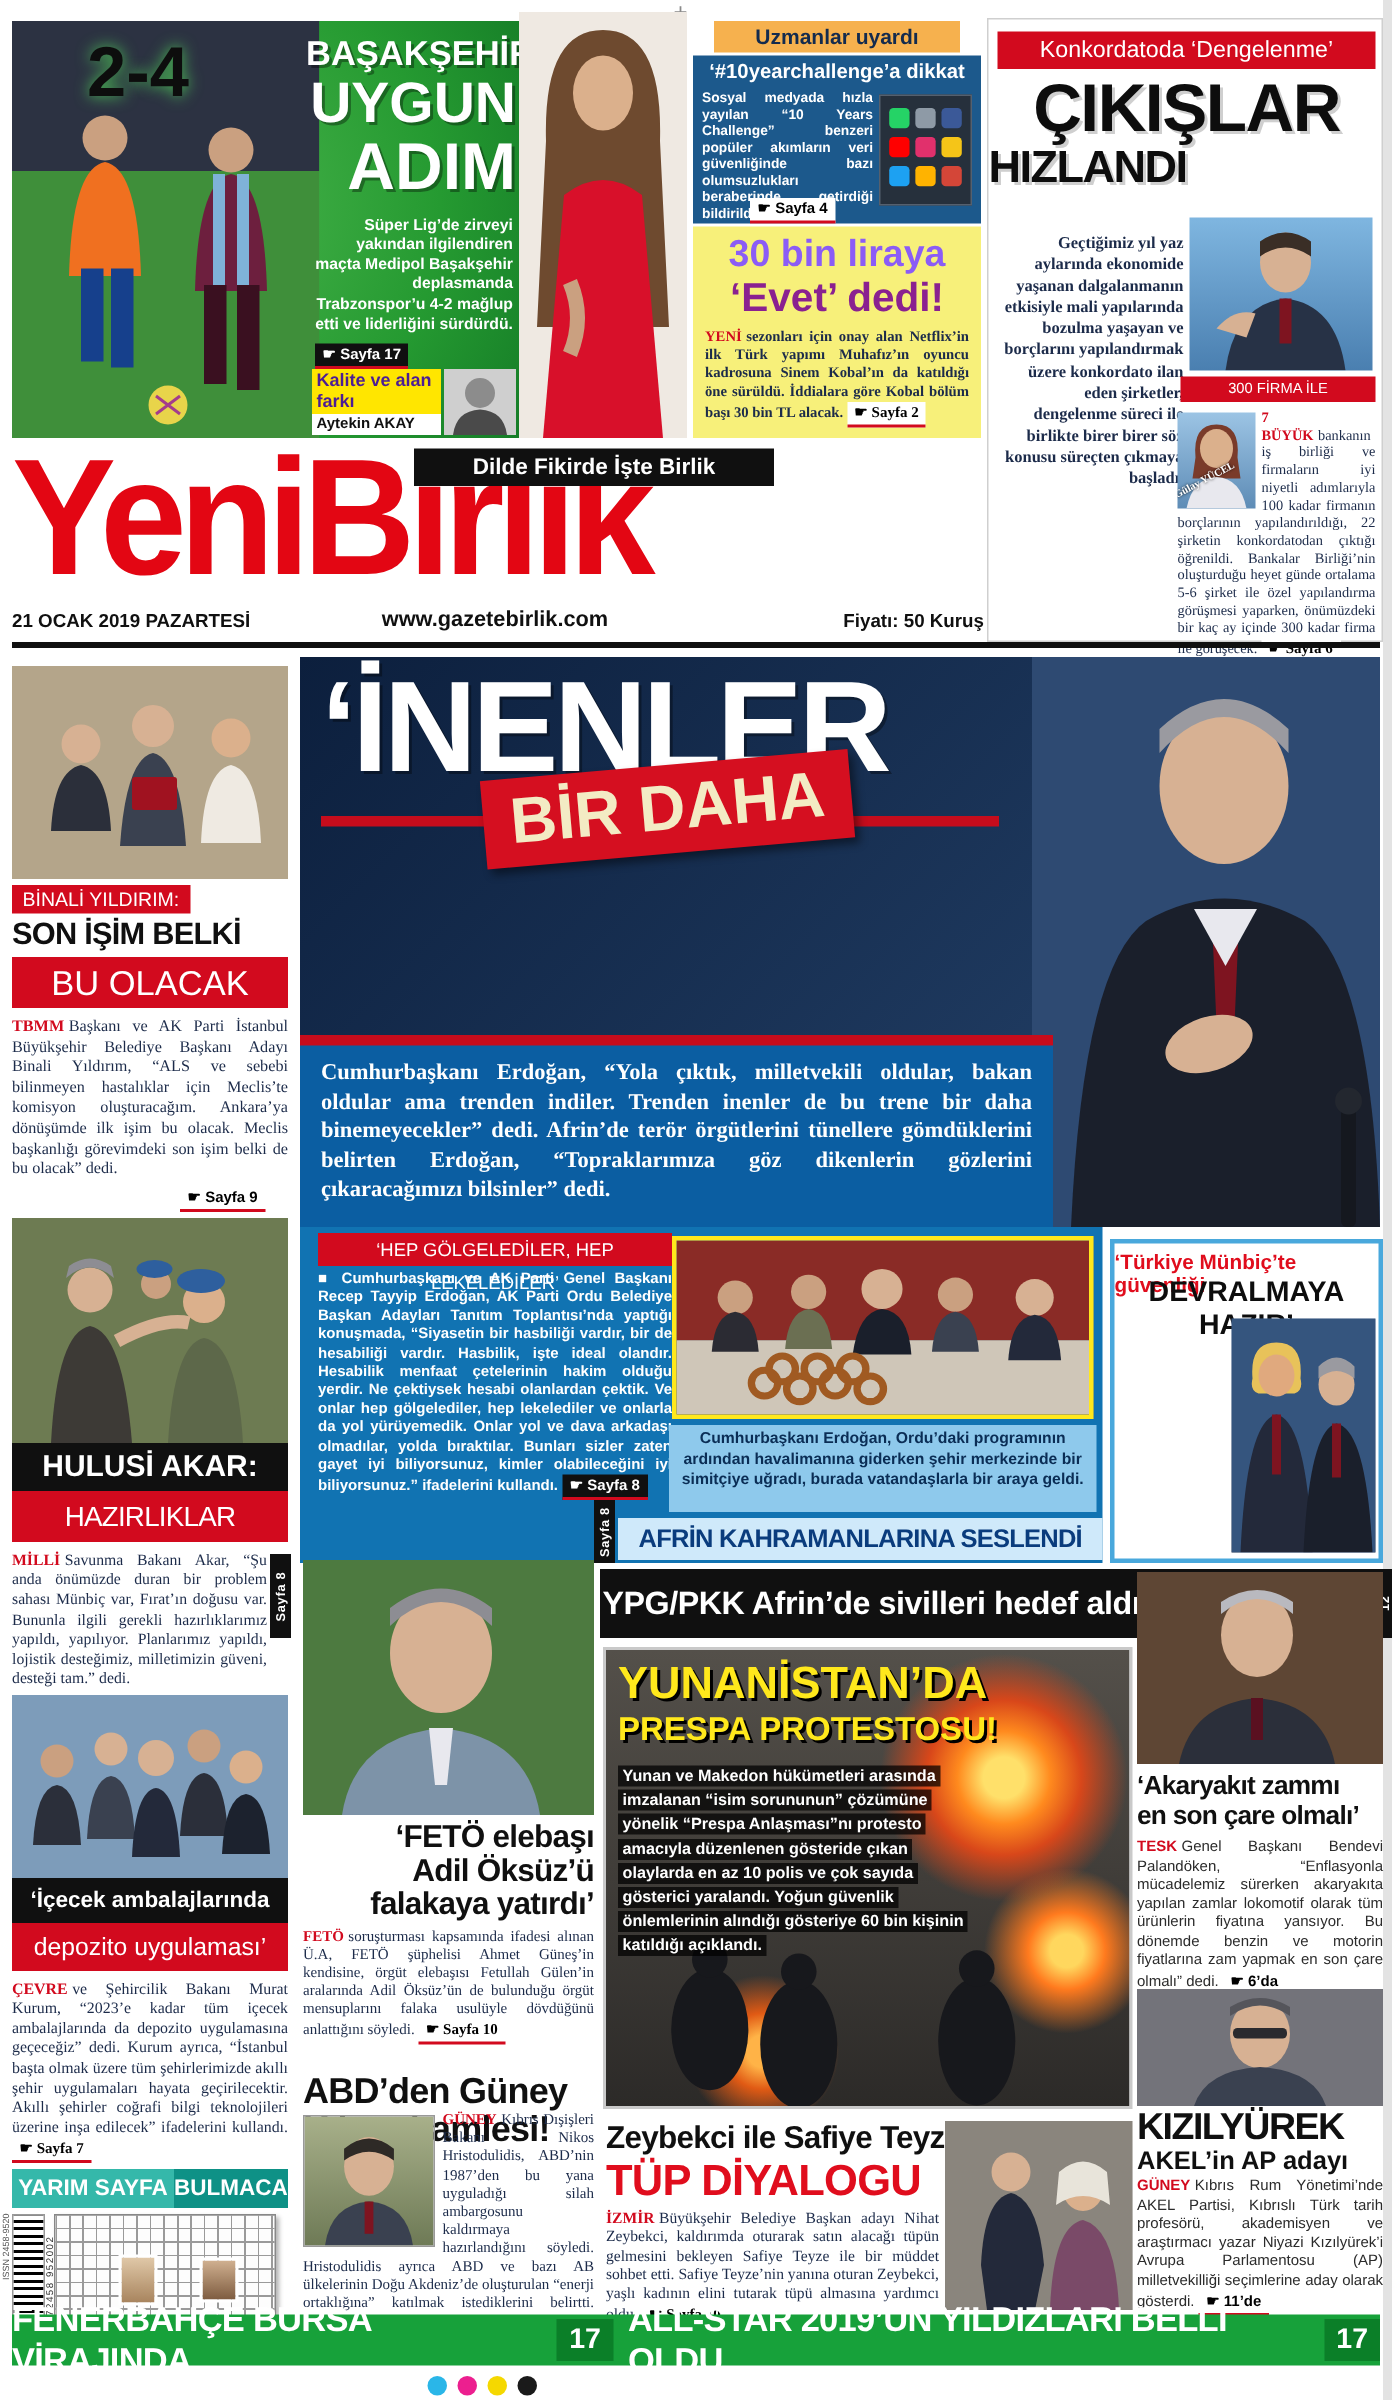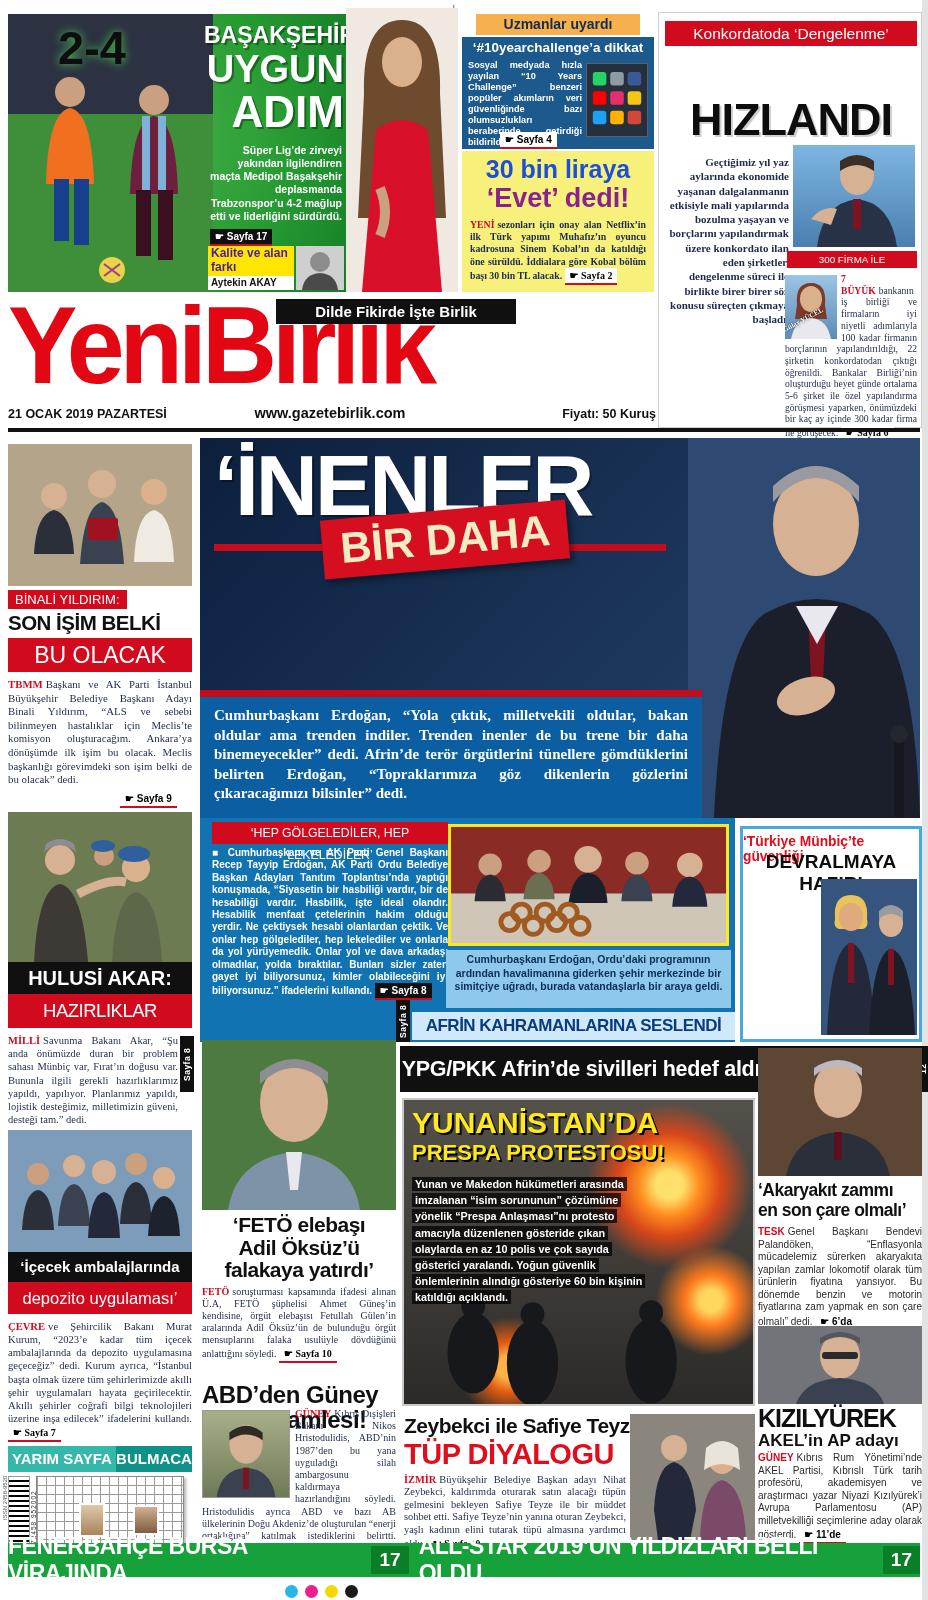--- a/index.html
+++ b/index.html
@@ -98,31 +98,32 @@
       <rect x="6" y="48" width="14" height="14" rx="3" fill="#1da1f2"></rect>
         <rect x="24" y="48" width="14" height="14" rx="3" fill="#ffb300"></rect>
         <rect x="42" y="48" width="14" height="14" rx="3" fill="#d44638"></rect>
     </svg>
   </div>
   <div class="abs" style="left:38px;top:92px">
     <span class="chip light"><span>☛</span> <span>Sayfa 4</span></span>
   </div>
 </div>
 <div class="abs" style="left:462px;top:151px;width:192px;height:141px;background:#f7f07a">
-  <div class="abs bold" style="left:0;top:4px;width:192px;text-align:center;font-size:25px;color:#1d4ed8">30 bin liraya</div>
+  <div class="abs bold" style="left:0;top:4px;width:192px;text-align:center;font-size:25px;color:#8b5cf6">30 bin liraya</div>
   <div class="abs bold" style="left:0;top:32px;width:192px;text-align:center;font-size:27px;color:#8a2190">‘Evet’ dedi!</div>
   <div class="abs jtxt serif" style="left:8px;top:68px;width:176px;font-size:9.8px;line-height:1.25;color:#1c2b4a;font-weight:bold">
     <span class="lead">YENİ</span><span>sezonları için onay alan Netflix’in ilk Türk yapımı Muhafız’ın oyuncu kadrosuna Sinem Kobal’ın da katıldığı öne sürüldü. İddialara göre Kobal bölüm başı 30 bin TL alacak.</span>
     <span class="chip light"><span>☛</span> <span>Sayfa 2</span></span>
   </div>
 </div>
 
 <div class="abs" style="left:658px;top:12px;width:264px;height:416px;border:1px solid #cfcfcf;background:#fff">
   <div class="abs redbar" style="left:6px;top:8px;width:252px;height:25px;font-size:15.5px;line-height:25px">Konkordatoda ‘Dengelenme’</div>
-  <div class="abs bold" style="left:0;top:84px;width:264px;text-align:center;font-size:45px;line-height:1;color:#0d0d0d;letter-spacing:-1px;text-shadow:2px 2px 0 #cfcfcf">HIZLANDI</div>
+  <div class="abs bold" style="left:0;top:36px;width:264px;text-align:center;font-size:45px;line-height:1;color:#0d0d0d;letter-spacing:-1px;text-shadow:2px 2px 0 #cfcfcf">ÇIKIŞLAR</div>
+  <div class="abs bold" style="left:0;top:84px;width:264px;text-align:left;font-size:30px;line-height:1;color:#0d0d0d;letter-spacing:-1px;text-shadow:2px 2px 0 #cfcfcf">HIZLANDI</div>
   <div class="abs serif bold" style="left:8px;top:142px;width:122px;height:262px;font-size:11px;line-height:1.3;color:#1c2b4a;text-align:right">Geçtiğimiz yıl yaz aylarında ekonomide yaşanan dalgalanmanın etkisiyle mali yapılarında bozulma yaşayan ve borçlarını yapılandırmak üzere konkordato ilan eden şirketler, dengelenme süreci ile birlikte birer birer söz konusu süreçten çıkmaya başladı.</div>
   <div class="ph" style="left:134px;top:132px;width:122px;height:102px;background:linear-gradient(#7fb6e0,#4a7fb0)">
     <svg class="fill" viewBox="0 0 122 102">
         <ellipse cx="64" cy="30" rx="17" ry="20" fill="#d7b193"></ellipse>
         <path d="M47 16 Q64 4 81 16 L81 26 Q64 14 47 26 Z" fill="#3a2e26"></path>
         <path d="M24 102 Q30 58 64 54 Q98 58 104 102 Z" fill="#273246"></path>
         <path d="M18 74 Q30 60 44 64 L38 80 Z" fill="#d7b193"></path>
         <rect x="60" y="54" width="8" height="30" fill="#7e1420"></rect>
       </svg>
   </div>
@@ -300,21 +301,21 @@
 
 <div class="ph" style="left:202px;top:1040px;width:194px;height:170px;background:radial-gradient(circle at 70% 20%,#6f9e56,#3c6b34)">
   <svg class="fill" viewBox="0 0 194 170" preserveAspectRatio="none">
     <rect width="194" height="170" fill="#4d7a40"></rect>
     <ellipse cx="92" cy="62" rx="34" ry="40" fill="#d7b193"></ellipse>
     <path d="M58 44 Q92 12 126 44 L126 32 Q92 6 58 32 Z" fill="#8d8d93"></path>
     <path d="M26 170 Q34 118 92 112 Q150 118 158 170 Z" fill="#7d93a8"></path>
     <path d="M84 112 L100 112 L96 150 L88 150 Z" fill="#e8e8ee"></path>
   </svg>
 </div>
-<div class="abs bold" style="left:202px;top:1214px;width:194px;text-align:center;font-size:21px;line-height:1.08;color:#101010;letter-spacing:-.5px">
+<div class="abs bold" style="left:202px;top:1214px;width:194px;text-align:right;font-size:21px;line-height:1.08;color:#101010;letter-spacing:-.5px">
   <div>‘FETÖ elebaşı</div>
   <div>Adil Öksüz’ü</div>
   <div>falakaya yatırdı’</div>
 </div>
 <div class="abs serif jtxt" style="left:202px;top:1286px;width:194px;height:64px;font-size:10px;line-height:1.2;color:#1c2b4a">
   <span class="lead">FETÖ</span><span>soruşturması kapsamında ifadesi alınan Ü.A, FETÖ şüphelisi Ahmet Güneş’in kendisine, örgüt elebaşısı Fetullah Gülen’in aralarında Adil Öksüz’ün de bulunduğu örgüt mensuplarını falaka usulüyle dövdüğünü anlattığını söyledi.</span>
   <span class="chip light"><span>☛</span> <span>Sayfa 10</span></span>
 </div>
 <div class="abs bold" style="left:202px;top:1382px;width:194px;font-size:24px;line-height:1.05;color:#101010;letter-spacing:-.5px">
   <div>ABD’den Güney</div>

